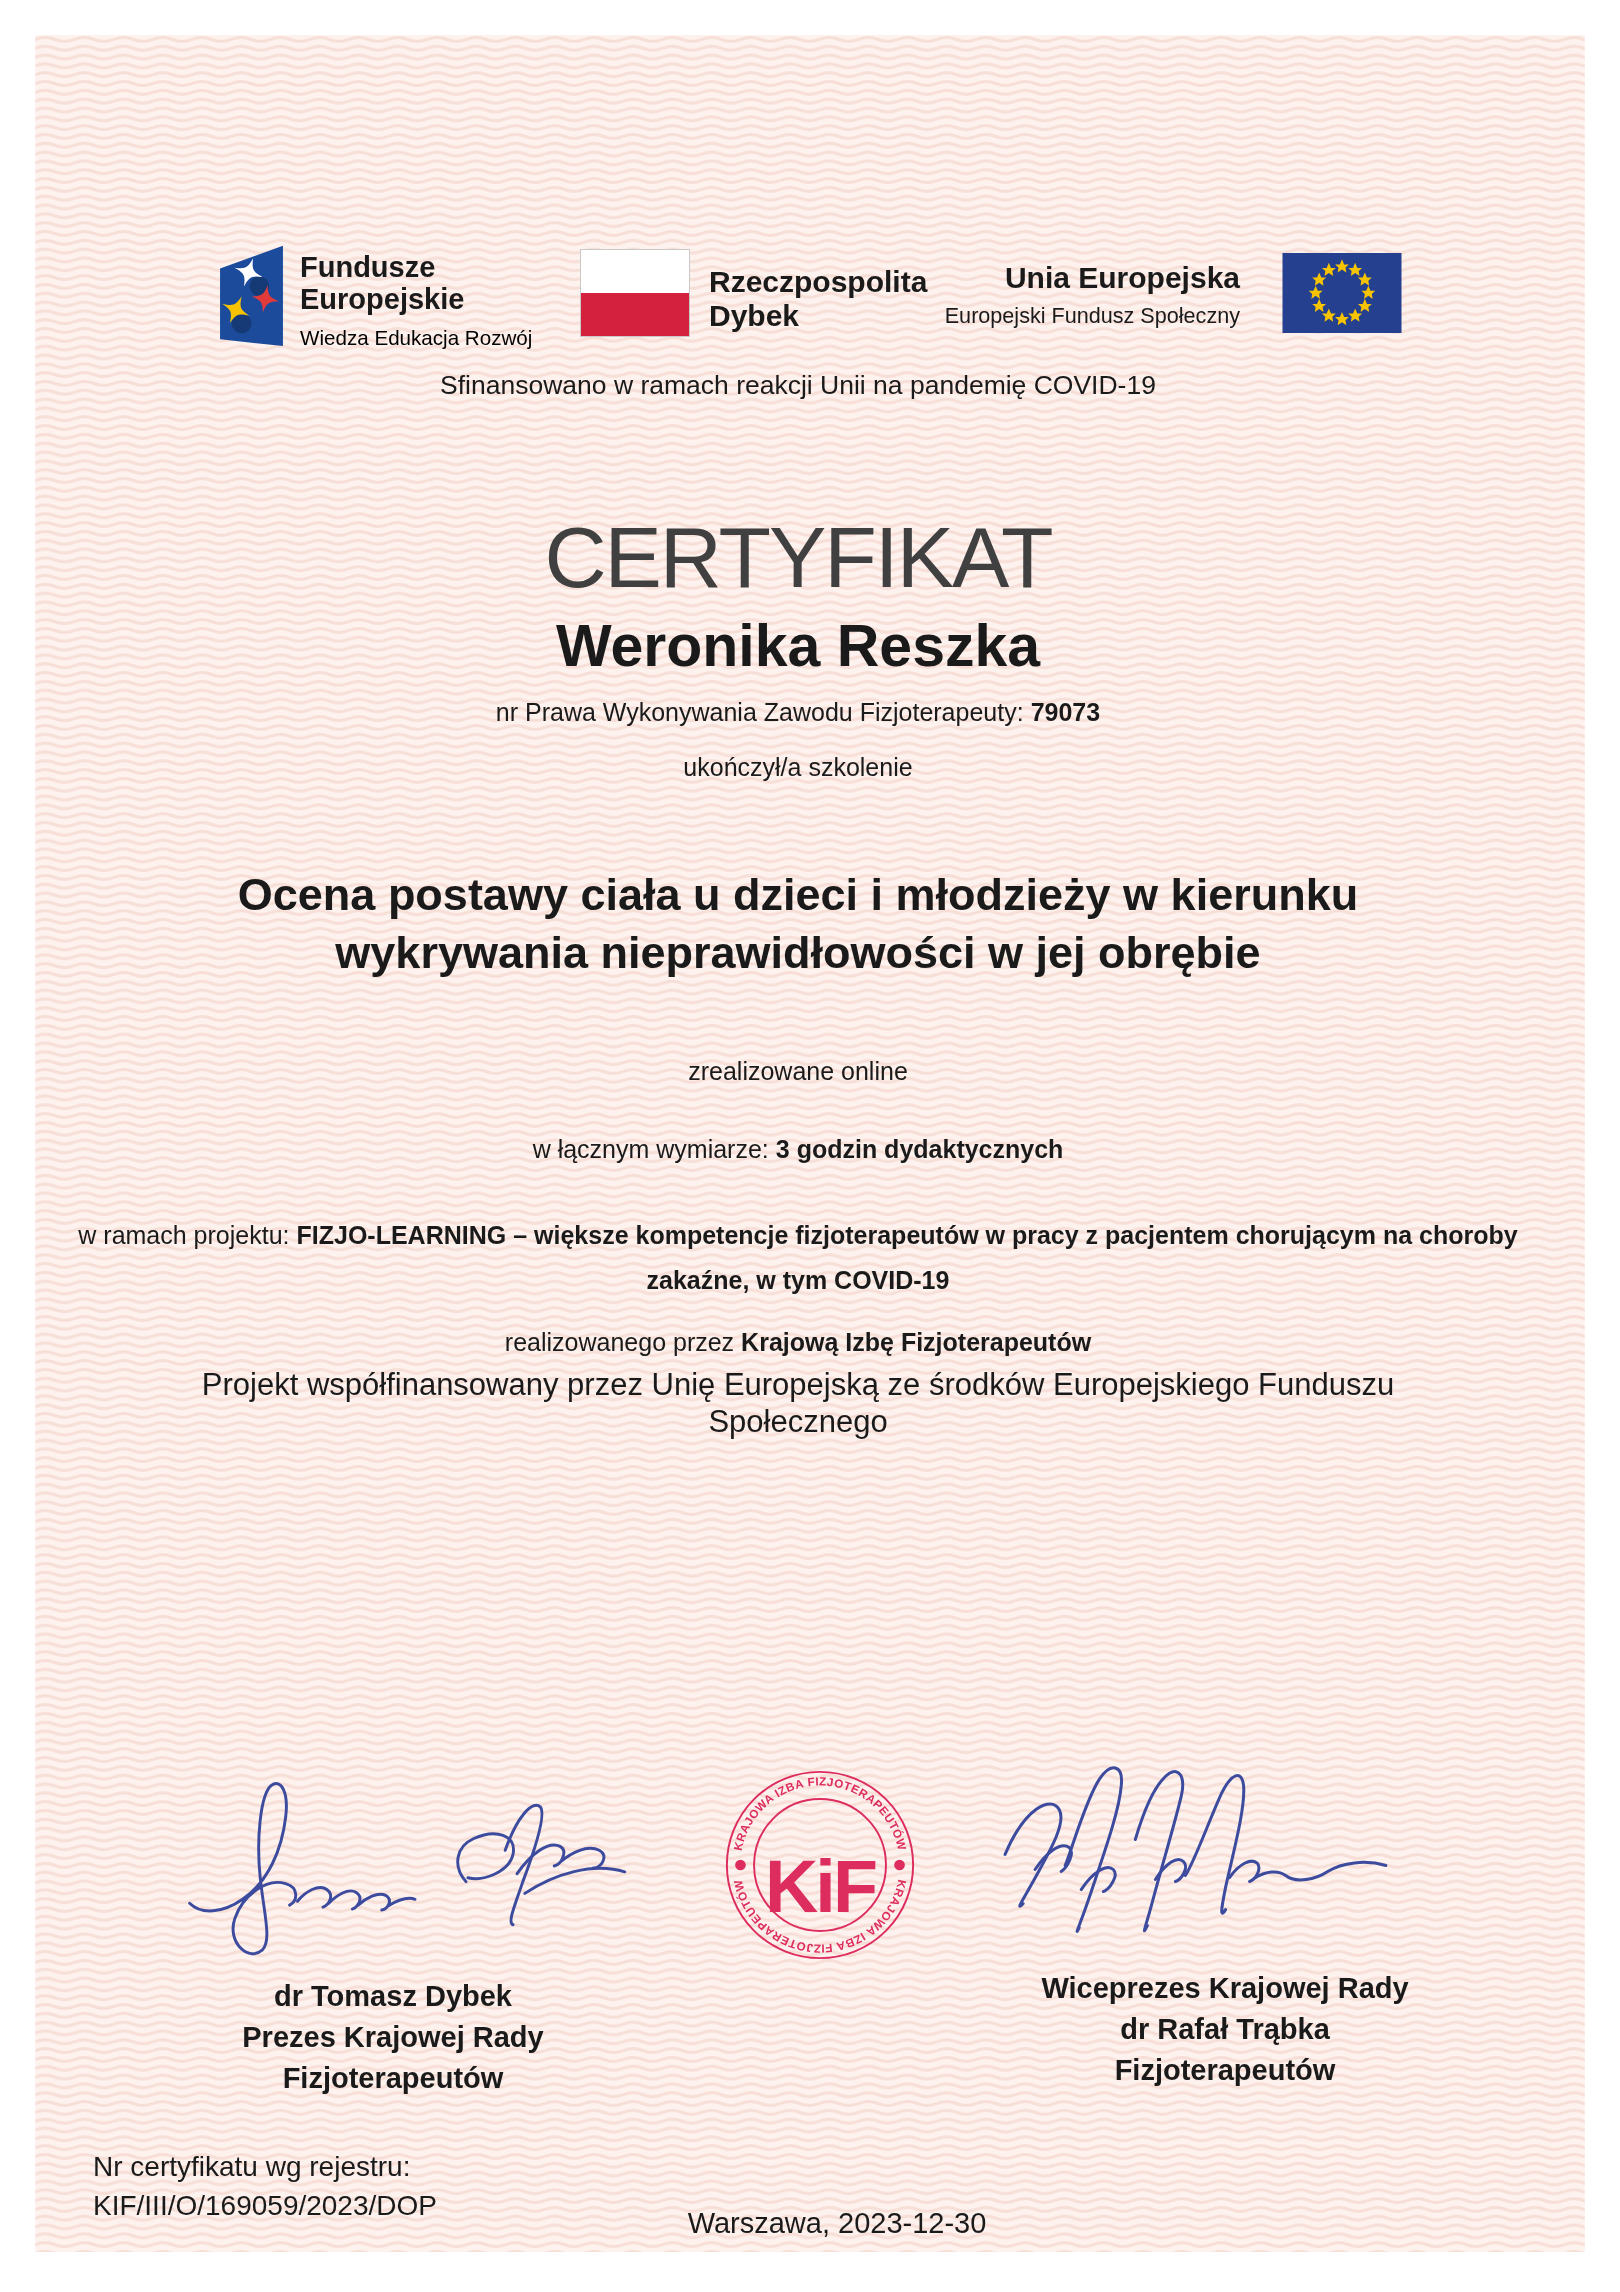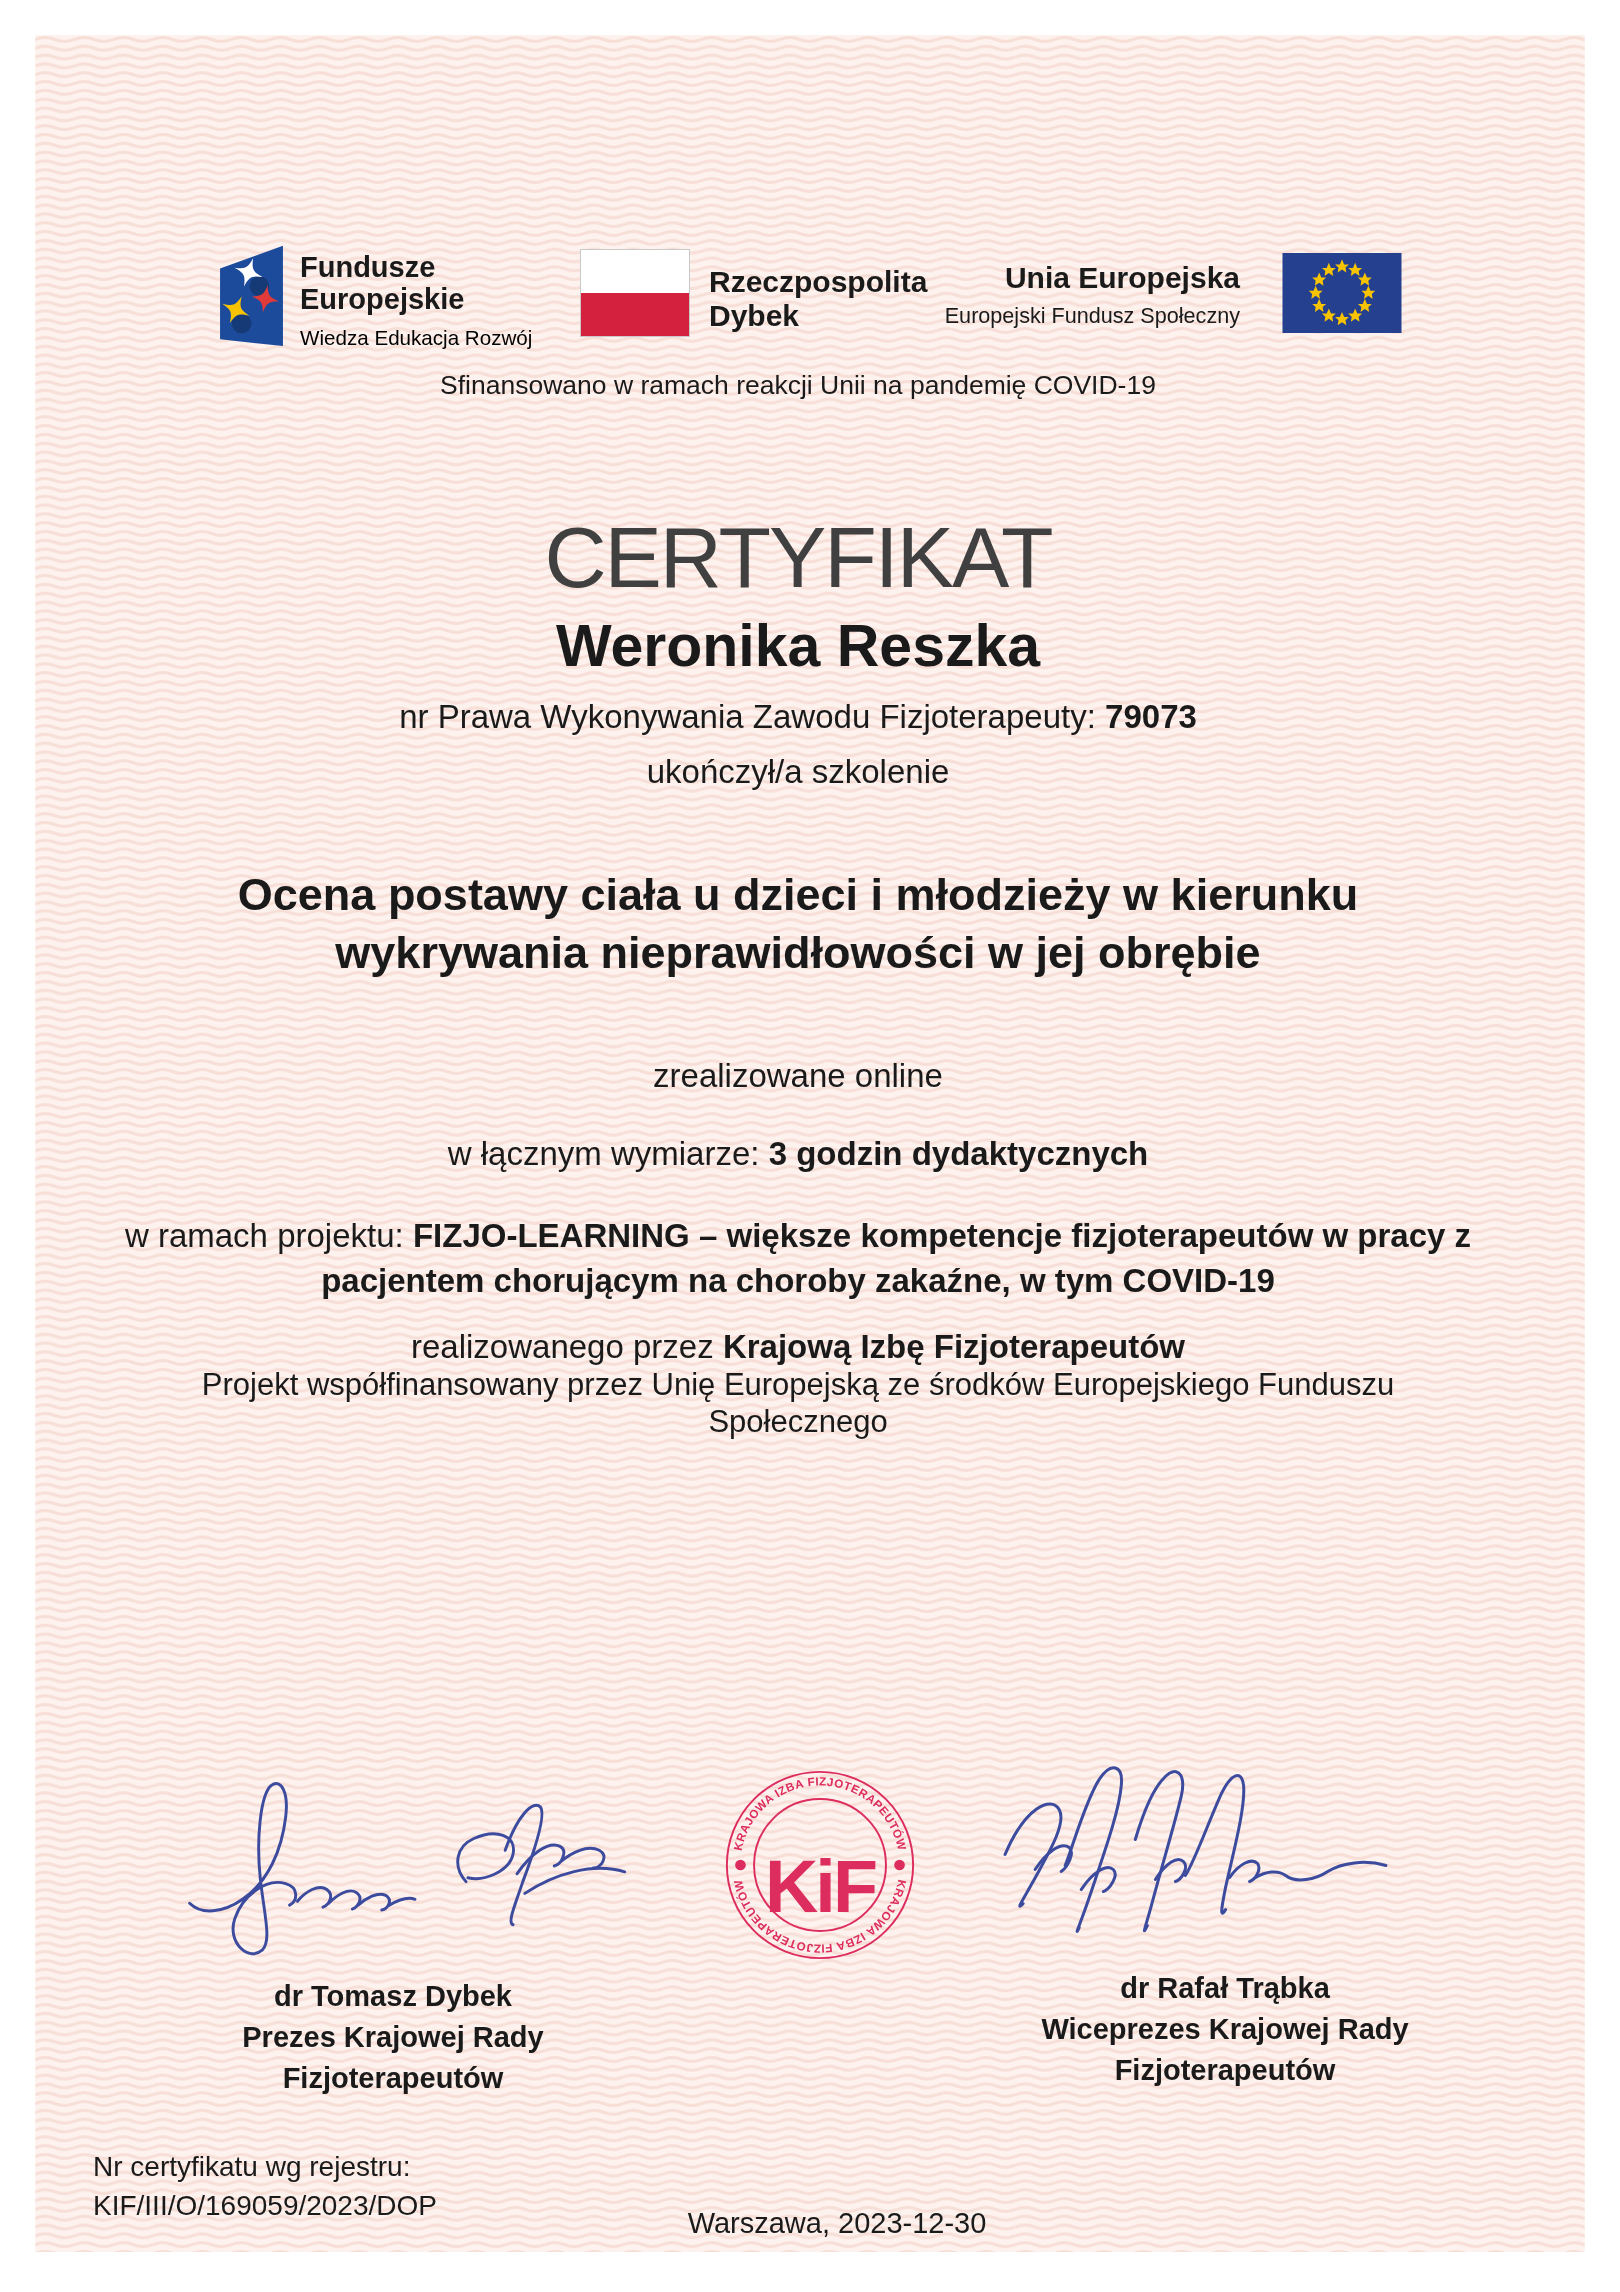--- a/index.html
+++ b/index.html
@@ -16,21 +16,21 @@
   .pl-flag .w{height:43px;background:#ffffff;}
   .pl-flag .r{height:43px;background:#d4213d;}
   .pl-text{left:709px;top:265px;font-size:30px;font-weight:bold;line-height:34px;}
   .eu-text{right:356px;top:261px;text-align:right;}
   .eu-title{font-size:30px;font-weight:bold;}
   .eu-sub{font-size:21.6px;margin-top:7.8px;}
   .funding{top:370px;font-size:26.5px;}
   
   .cert-title{top:514px;font-size:86px;letter-spacing:-2px;color:#404040;line-height:1;}
   .recipient{top:612px;font-size:59px;font-weight:bold;}
-  .line34{font-size:33px;}
+  .line34{font-size:25px;}
   .license{top:698px;}
   .completed{top:753px;}
   .course{top:866px;font-size:45px;font-weight:bold;line-height:58px;}
   .course-inner{max-width:1372px;margin:0 auto;}
   .mode{top:1057px;}
   .duration{top:1135px;}
   .project{top:1213px;line-height:45px;}
   .project-inner{max-width:1441px;margin:0 auto;}
   .organizer{top:1328px;}
   .cofinance{top:1366px;font-size:31px;line-height:37px;}
@@ -196,22 +196,22 @@
     </g>
   </svg>
 
   <div class="abs sig-label sig-label-left">
     <div>dr Tomasz Dybek</div>
     <div>Prezes Krajowej Rady</div>
     <div>Fizjoterapeutów</div>
   </div>
 
   <div class="abs sig-label sig-label-right">
+    <div>Wiceprezes Krajowej Rady</div>
     <div>dr Rafał Trąbka</div>
-    <div>Wiceprezes Krajowej Rady</div>
     <div>Fizjoterapeutów</div>
   </div>
 
   <div class="abs registry">
     <div>Nr certyfikatu wg rejestru:</div>
     <div>KIF/III/O/169059/2023/DOP</div>
   </div>
 
   <div class="abs place-date">Warszawa, 2023-12-30</div>
 

